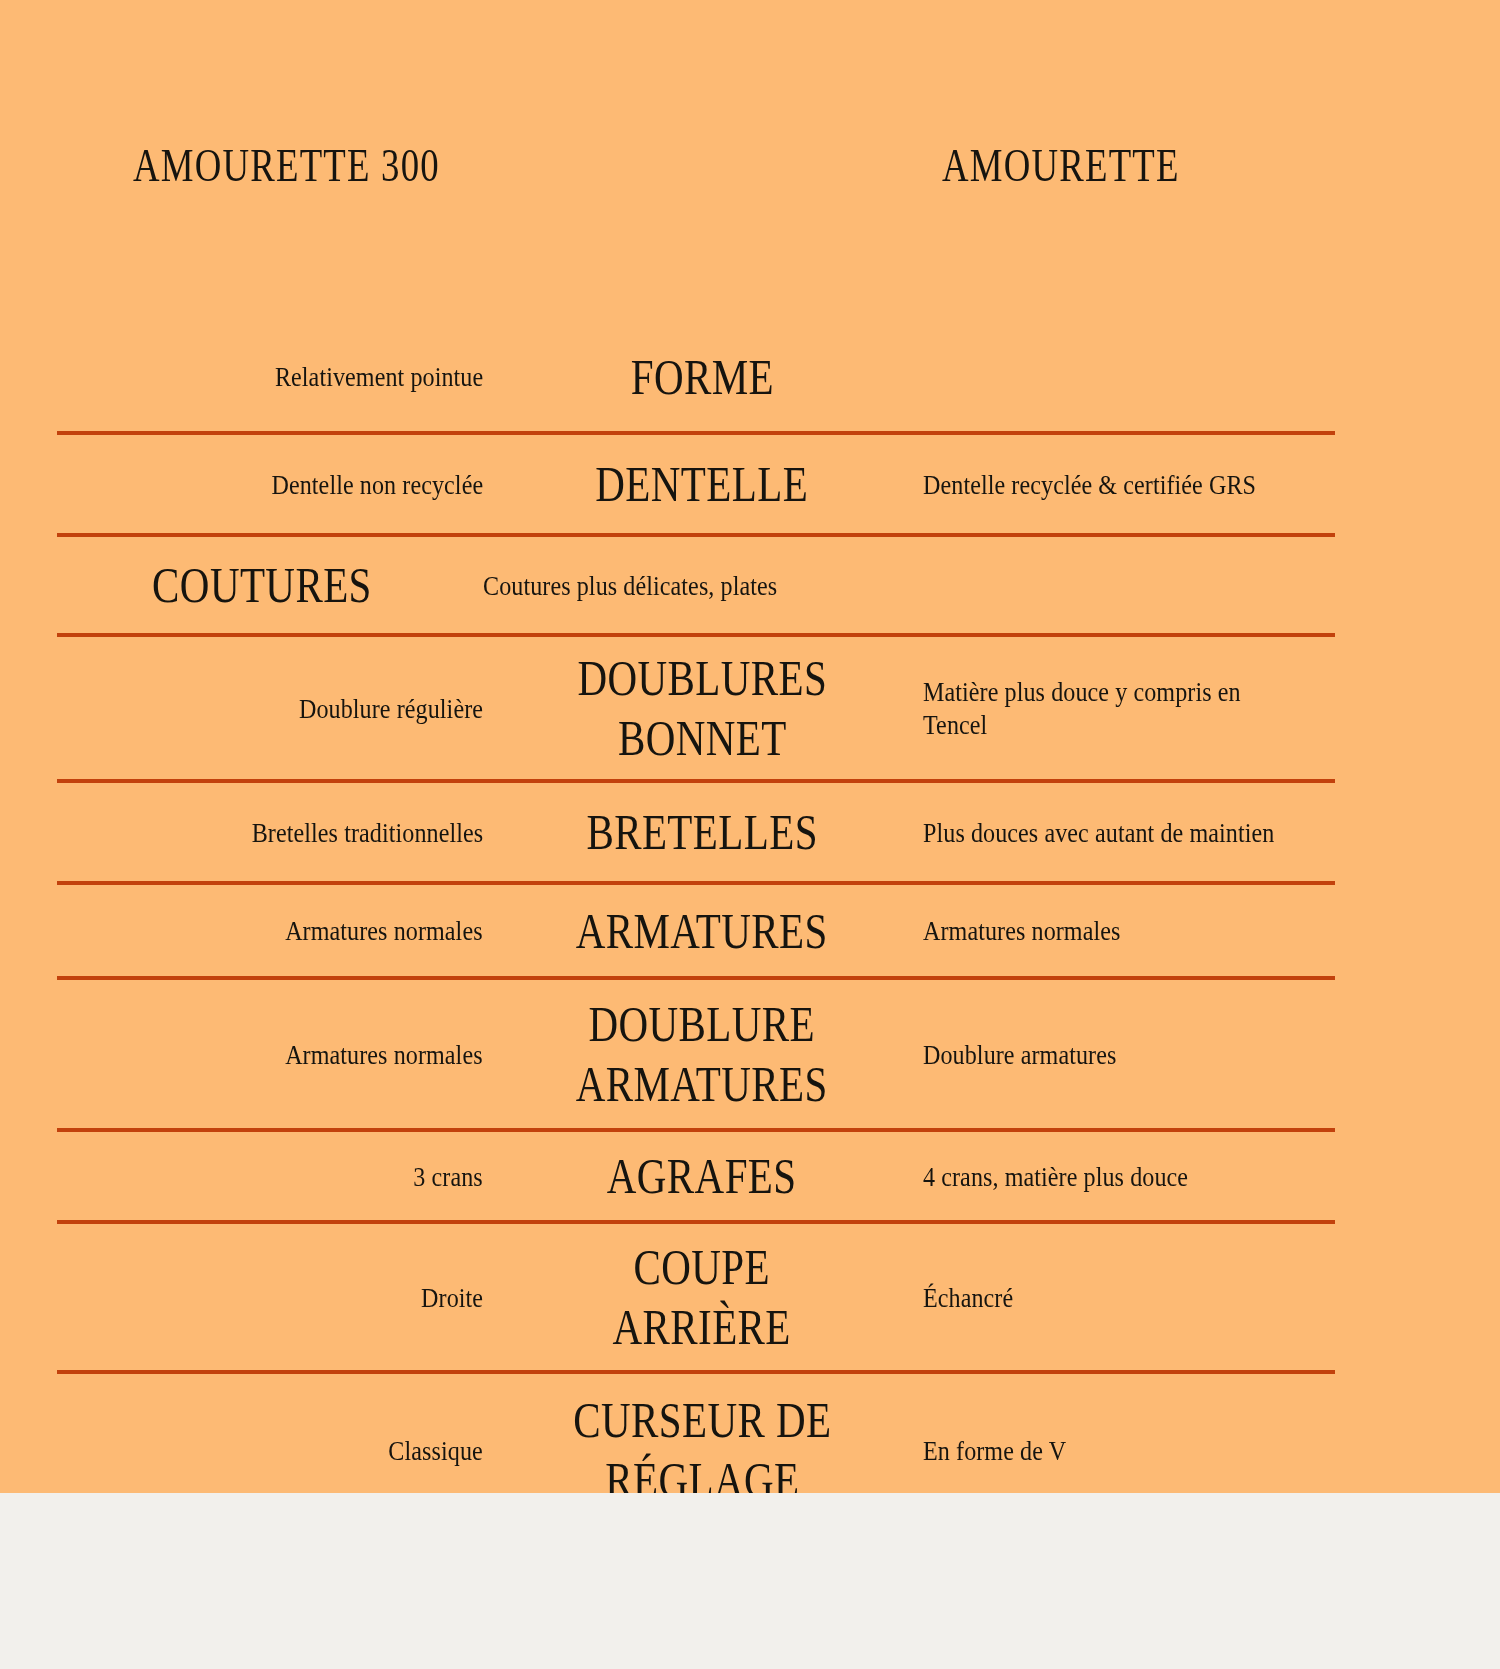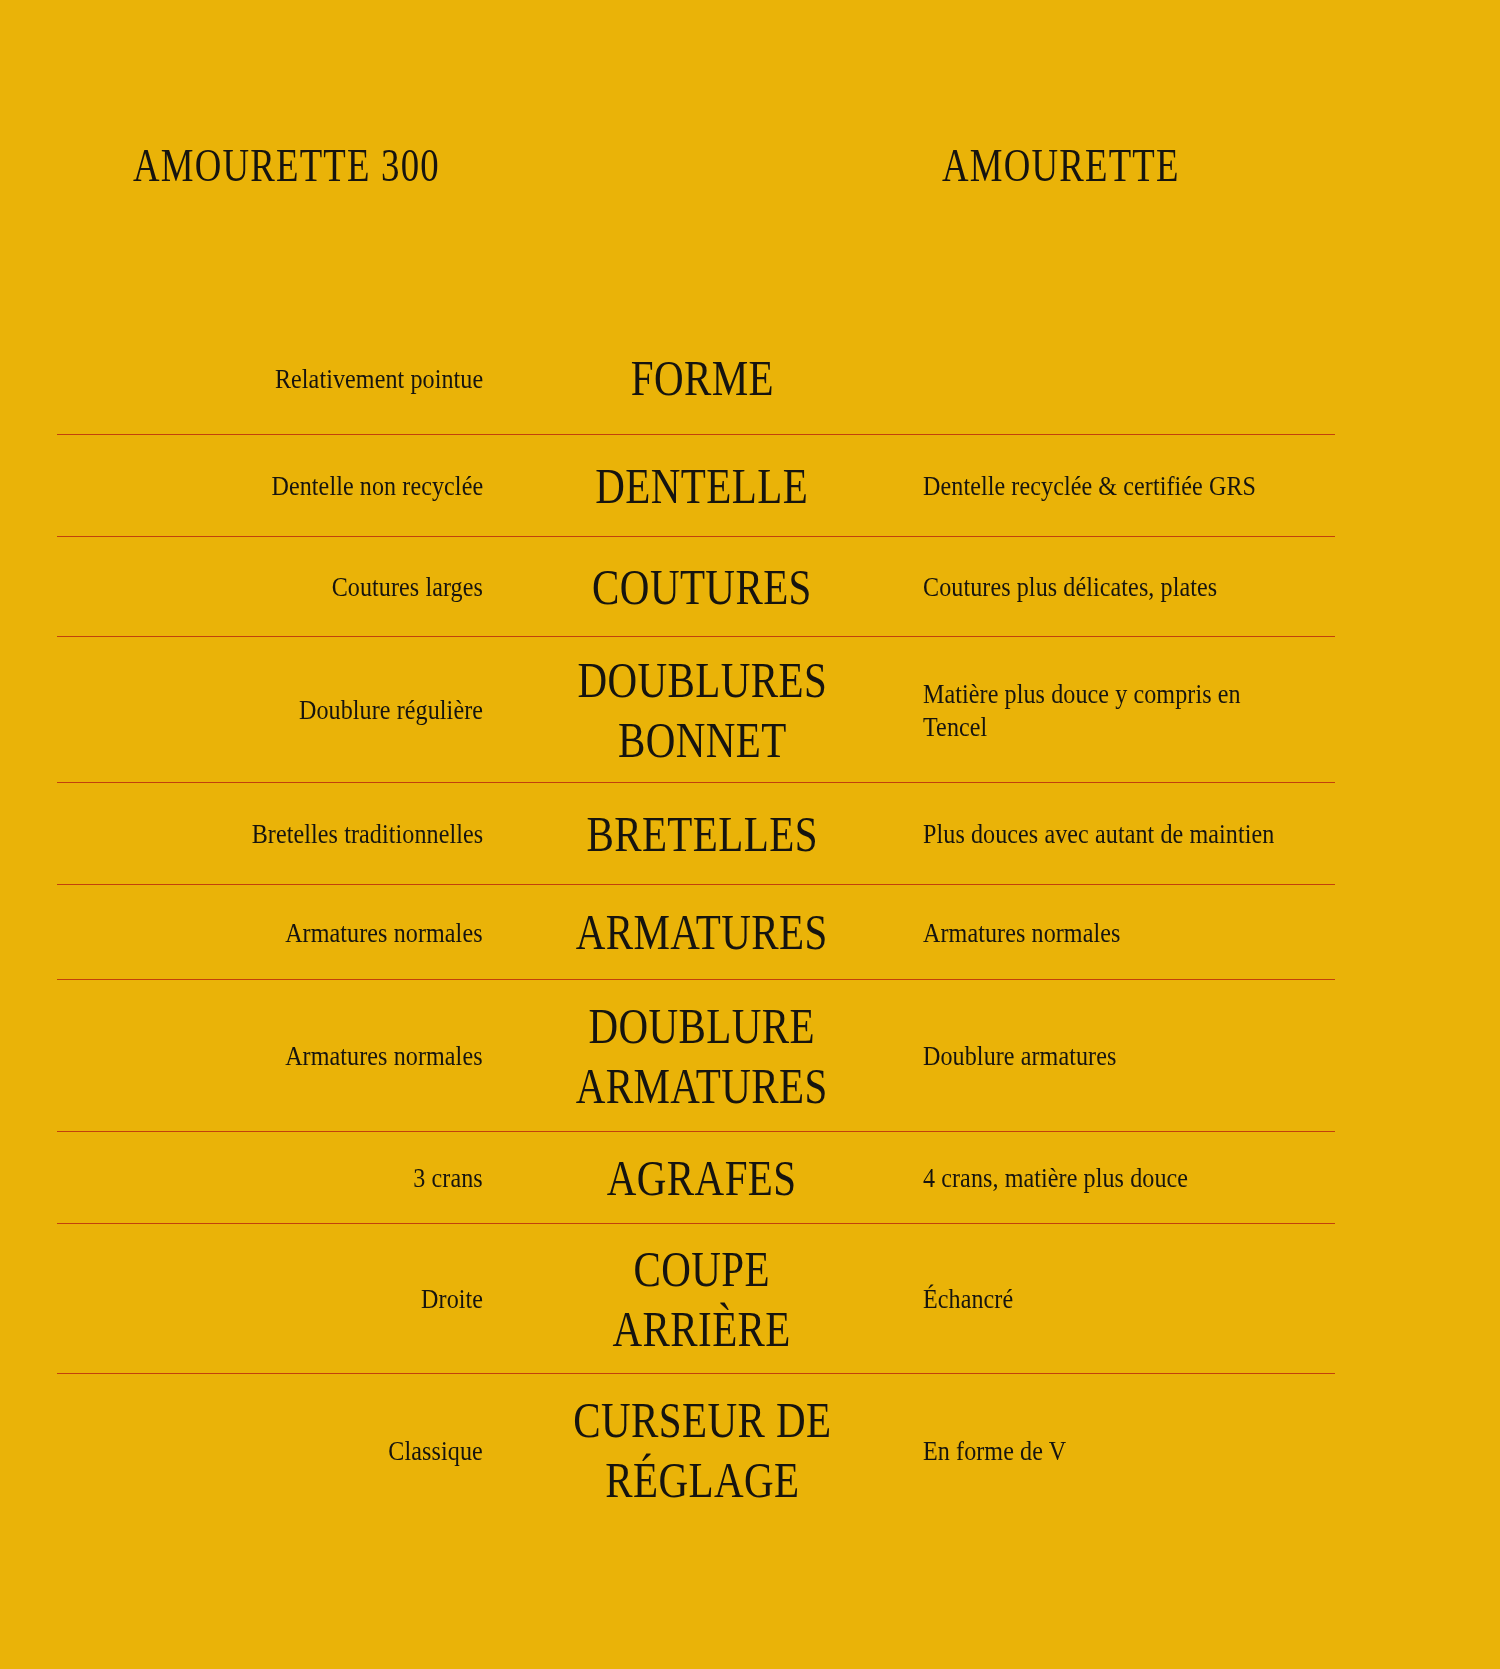--- a/index.html
+++ b/index.html
@@ -12,22 +12,22 @@
 
   body {
     font-family: "Liberation Serif", "DejaVu Serif", serif;
     color: #16140f;
     -webkit-font-smoothing: antialiased;
   }
 
   .page {
     position: relative;
     width: 1500px;
-    height: 1669px;
-    background: #eab308;
+    height: 1493px;
+    background: #fdba74;
     overflow: hidden;
   }
 
   
   .header {
     position: absolute;
     top: 124px;
     left: 0;
     width: 1500px;
     height: 90px;
@@ -54,21 +54,21 @@
     position: absolute;
     top: 322px;
     left: 57px;
     width: 1278px;
   }
 
   .row {
     display: flex;
     align-items: center;
     width: 100%;
-    border-bottom: 1px solid #c2410c;
+    border-bottom: 4px solid #c2410c;
   }
 
   .row:last-child { border-bottom: none; }
 
   .cell {
     display: flex;
     align-items: center;
   }
 
   .cell-left {
@@ -152,23 +152,20 @@
       </div>
       <div class="cell cell-mid">
         <span class="feature-text">DENTELLE</span>
       </div>
       <div class="cell cell-right">
         <span class="side-text">Dentelle recyclée &amp; certifiée GRS</span>
       </div>
     </div>
 
     <div class="row h3">
-      <div class="cell cell-left">
-        <span class="side-text">Coutures larges</span>
-      </div>
       <div class="cell cell-mid">
         <span class="feature-text">COUTURES</span>
       </div>
       <div class="cell cell-right">
         <span class="side-text">Coutures plus délicates, plates</span>
       </div>
     </div>
 
     <div class="row h4">
       <div class="cell cell-left">

